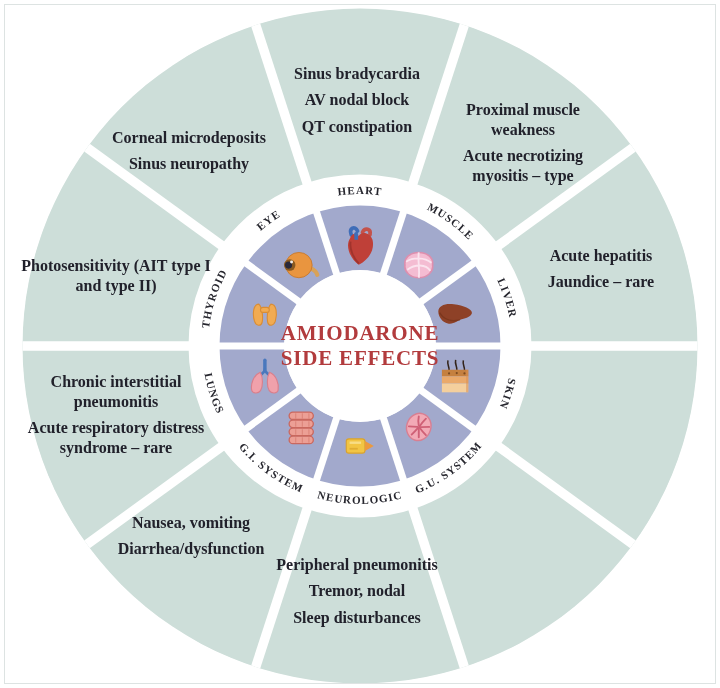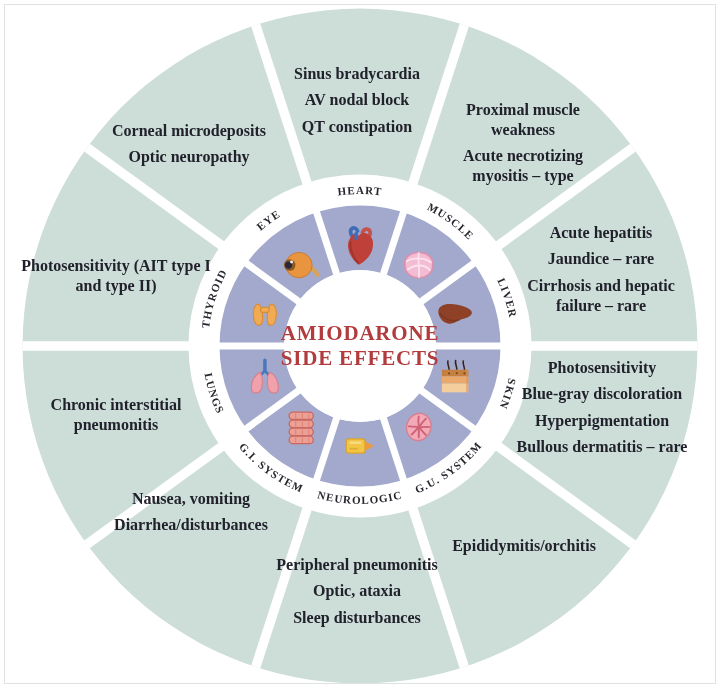--- a/index.html
+++ b/index.html
@@ -179,45 +179,38 @@
         <div class="fx-item">AV nodal block</div>
         <div class="fx-item">QT constipation</div>
       </div>
       <div class="fx-block" style="left: 523px; top: 143px; width: 150px;">
         <div class="fx-item">Proximal muscle weakness</div>
         <div class="fx-item">Acute necrotizing myositis – type</div>
       </div>
       <div class="fx-block" style="left: 601px; top: 269px; width: 175px;">
         <div class="fx-item">Acute hepatitis</div>
         <div class="fx-item">Jaundice – rare</div>
-        <div class="fx-item">Cirrhosis and hepatic failure – rare</div>
-      </div>
-      <div class="fx-block" style="left: 602px; top: 408px; width: 205px;">
-        <div class="fx-item">Photosensitivity</div>
-        <div class="fx-item">Blue-gray discoloration</div>
-        <div class="fx-item">Hyperpigmentation</div>
-        <div class="fx-item">Bullous dermatitis – rare</div>
       </div>
       <div class="fx-block" style="left: 524px; top: 546px; width: 205px;">
-        <div class="fx-item">Epididymitis/orchitis</div>
       </div>
       <div class="fx-block" style="left: 357px; top: 591px; width: 215px;">
         <div class="fx-item">Peripheral pneumonitis</div>
-        <div class="fx-item">Optic, ataxia</div>
+        <div class="fx-item">Tremor, nodal</div>
         <div class="fx-item">Sleep disturbances</div>
       </div>
-      <div class="fx-block" style="left: 191px; top: 512px; width: 205px;">
+      <div class="fx-block" style="left: 191px; top: 536px; width: 205px;">
         <div class="fx-item">Nausea, vomiting</div>
-        <div class="fx-item">Diarrhea/disturbances</div>
+        <div class="fx-item">Diarrhea/dysfunction</div>
       </div>
       <div class="fx-block" style="left: 116px; top: 415px; width: 178px; text-align: center;">
         <div class="fx-item">Chronic interstitial pneumonitis</div>
+        <div class="fx-item">Acute respiratory distress syndrome – rare</div>
       </div>
       <div class="fx-block" style="left: 116px; top: 276px; width: 190px;">
         <div class="fx-item">Photosensitivity (AIT type I and type II)</div>
       </div>
-      <div class="fx-block" style="left: 189px; top: 144px; width: 205px;">
+      <div class="fx-block" style="left: 189px; top: 151px; width: 205px;">
         <div class="fx-item">Corneal microdeposits</div>
-        <div class="fx-item">Optic neuropathy</div>
+        <div class="fx-item">Sinus neuropathy</div>
       </div>
     </div>
   <div id="frame"></div>
 </div>
 
 </body></html>

